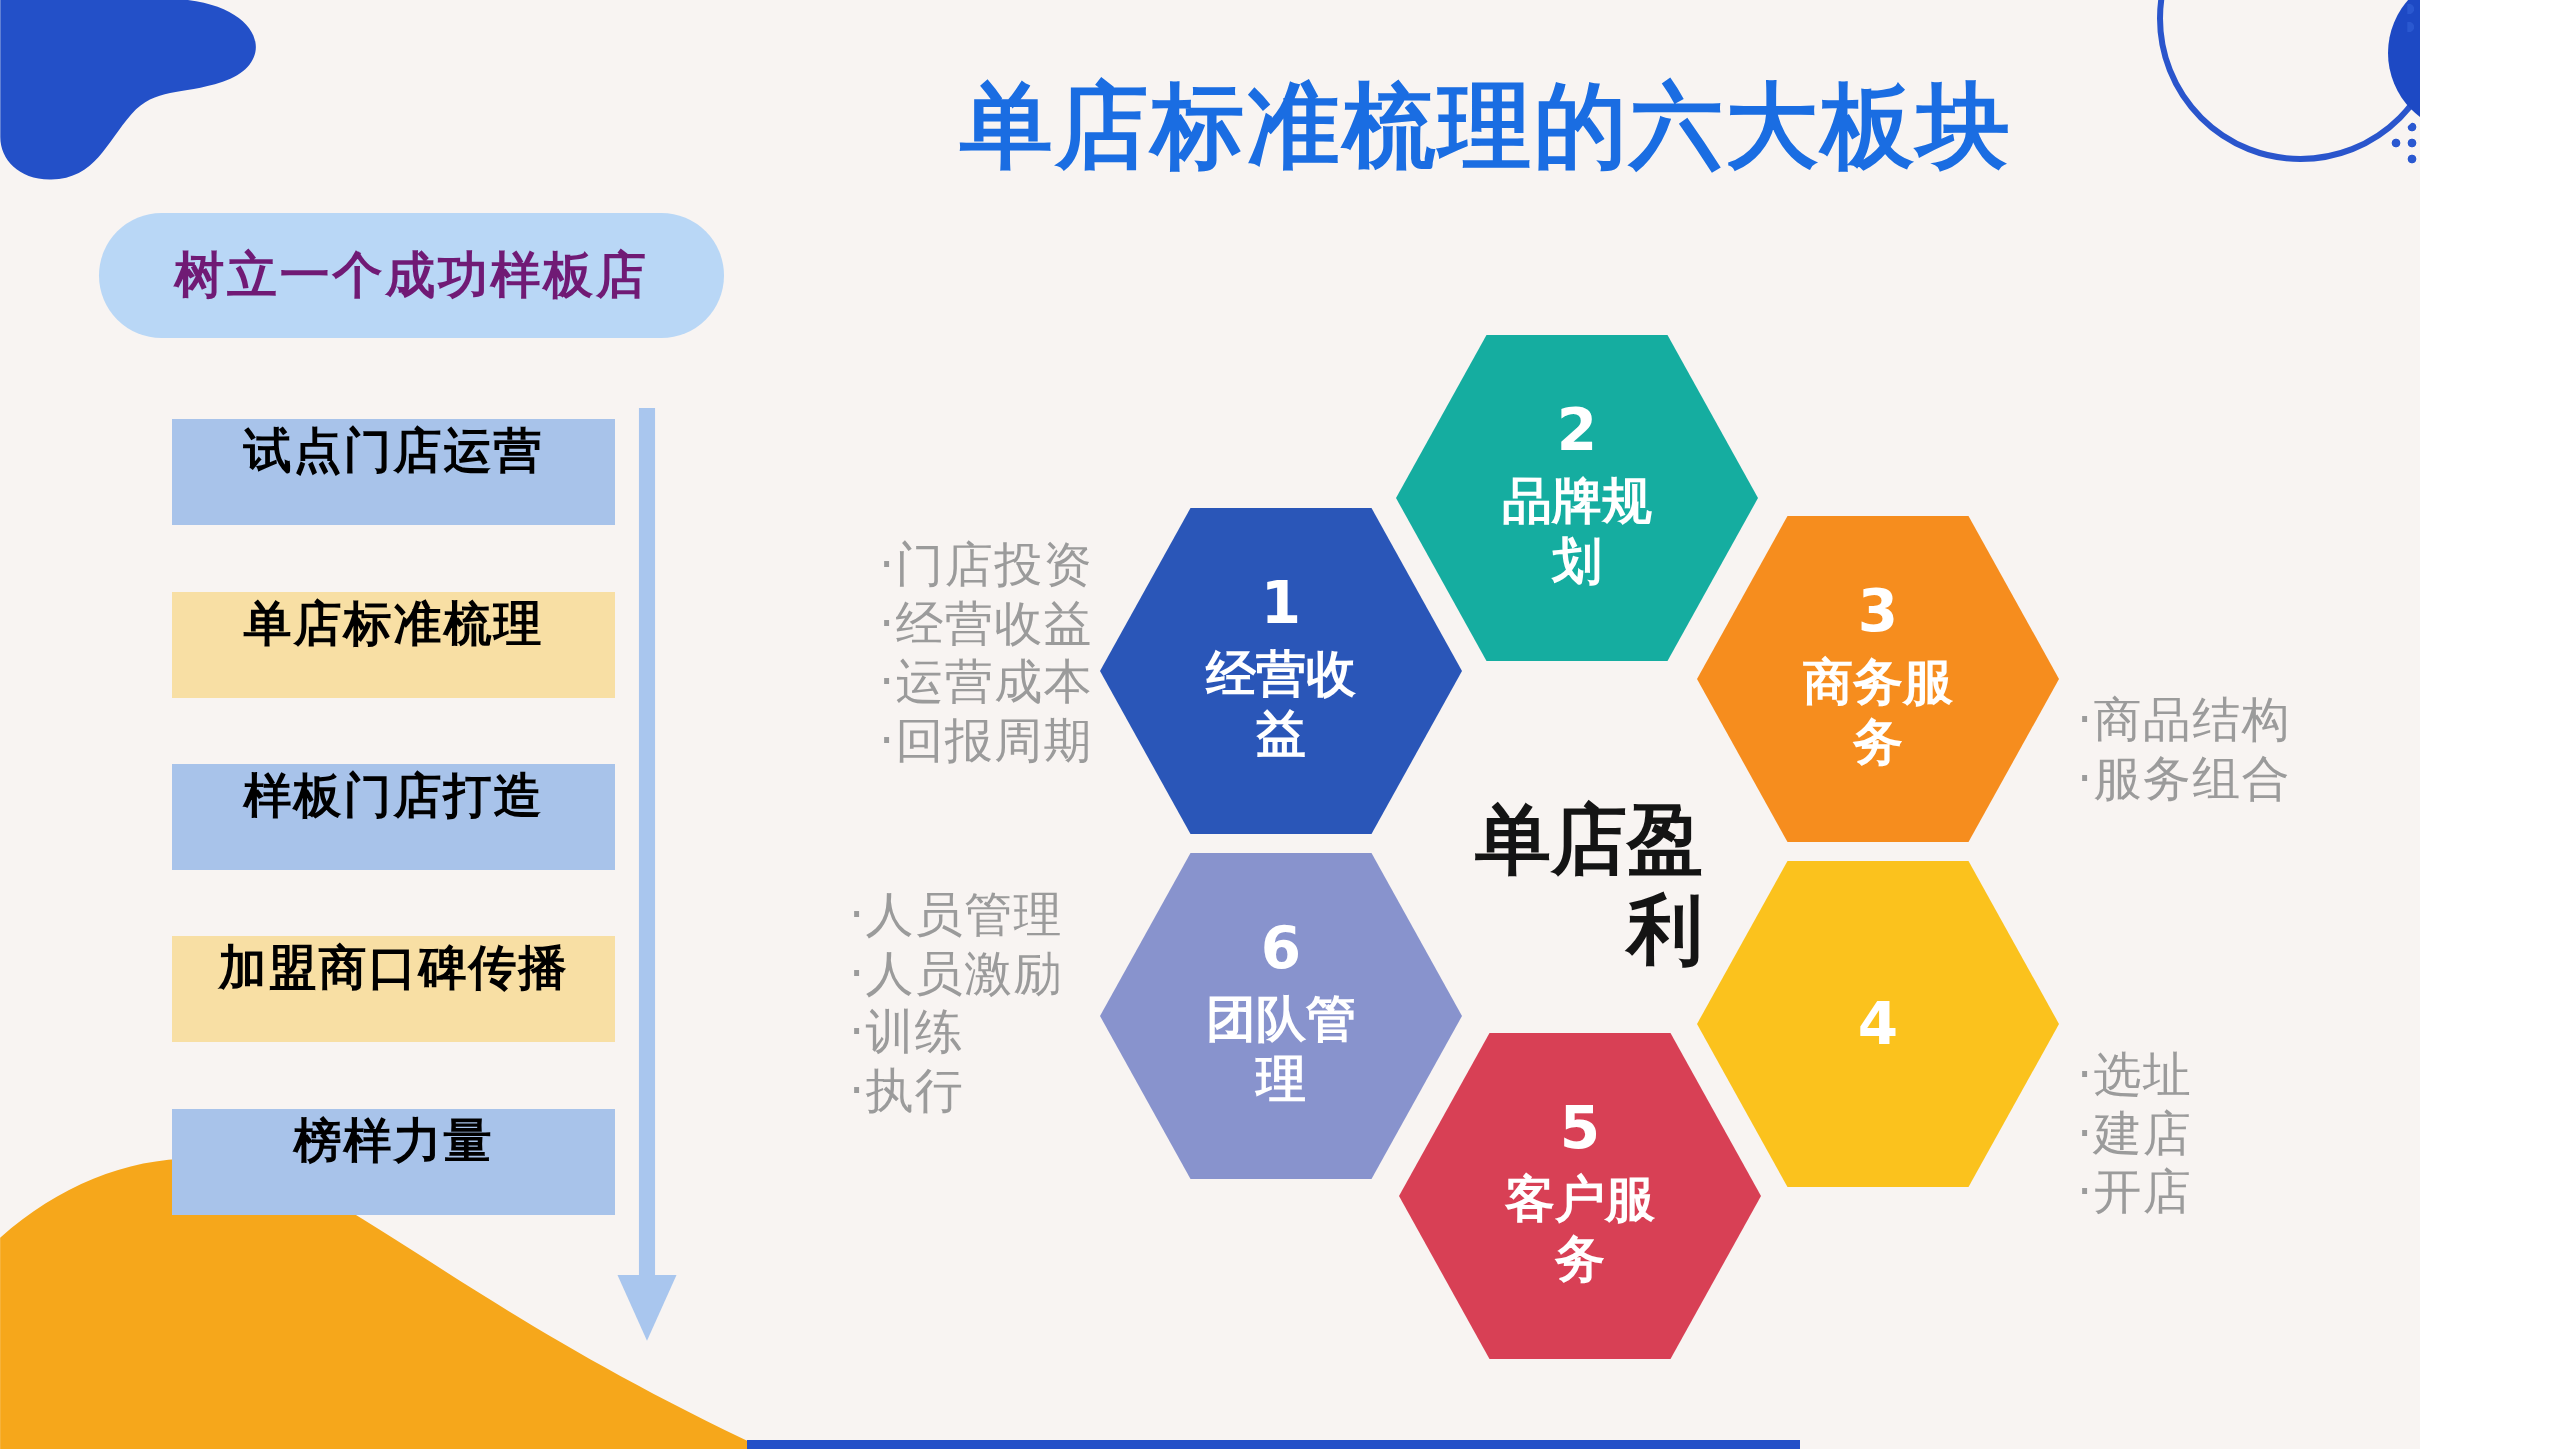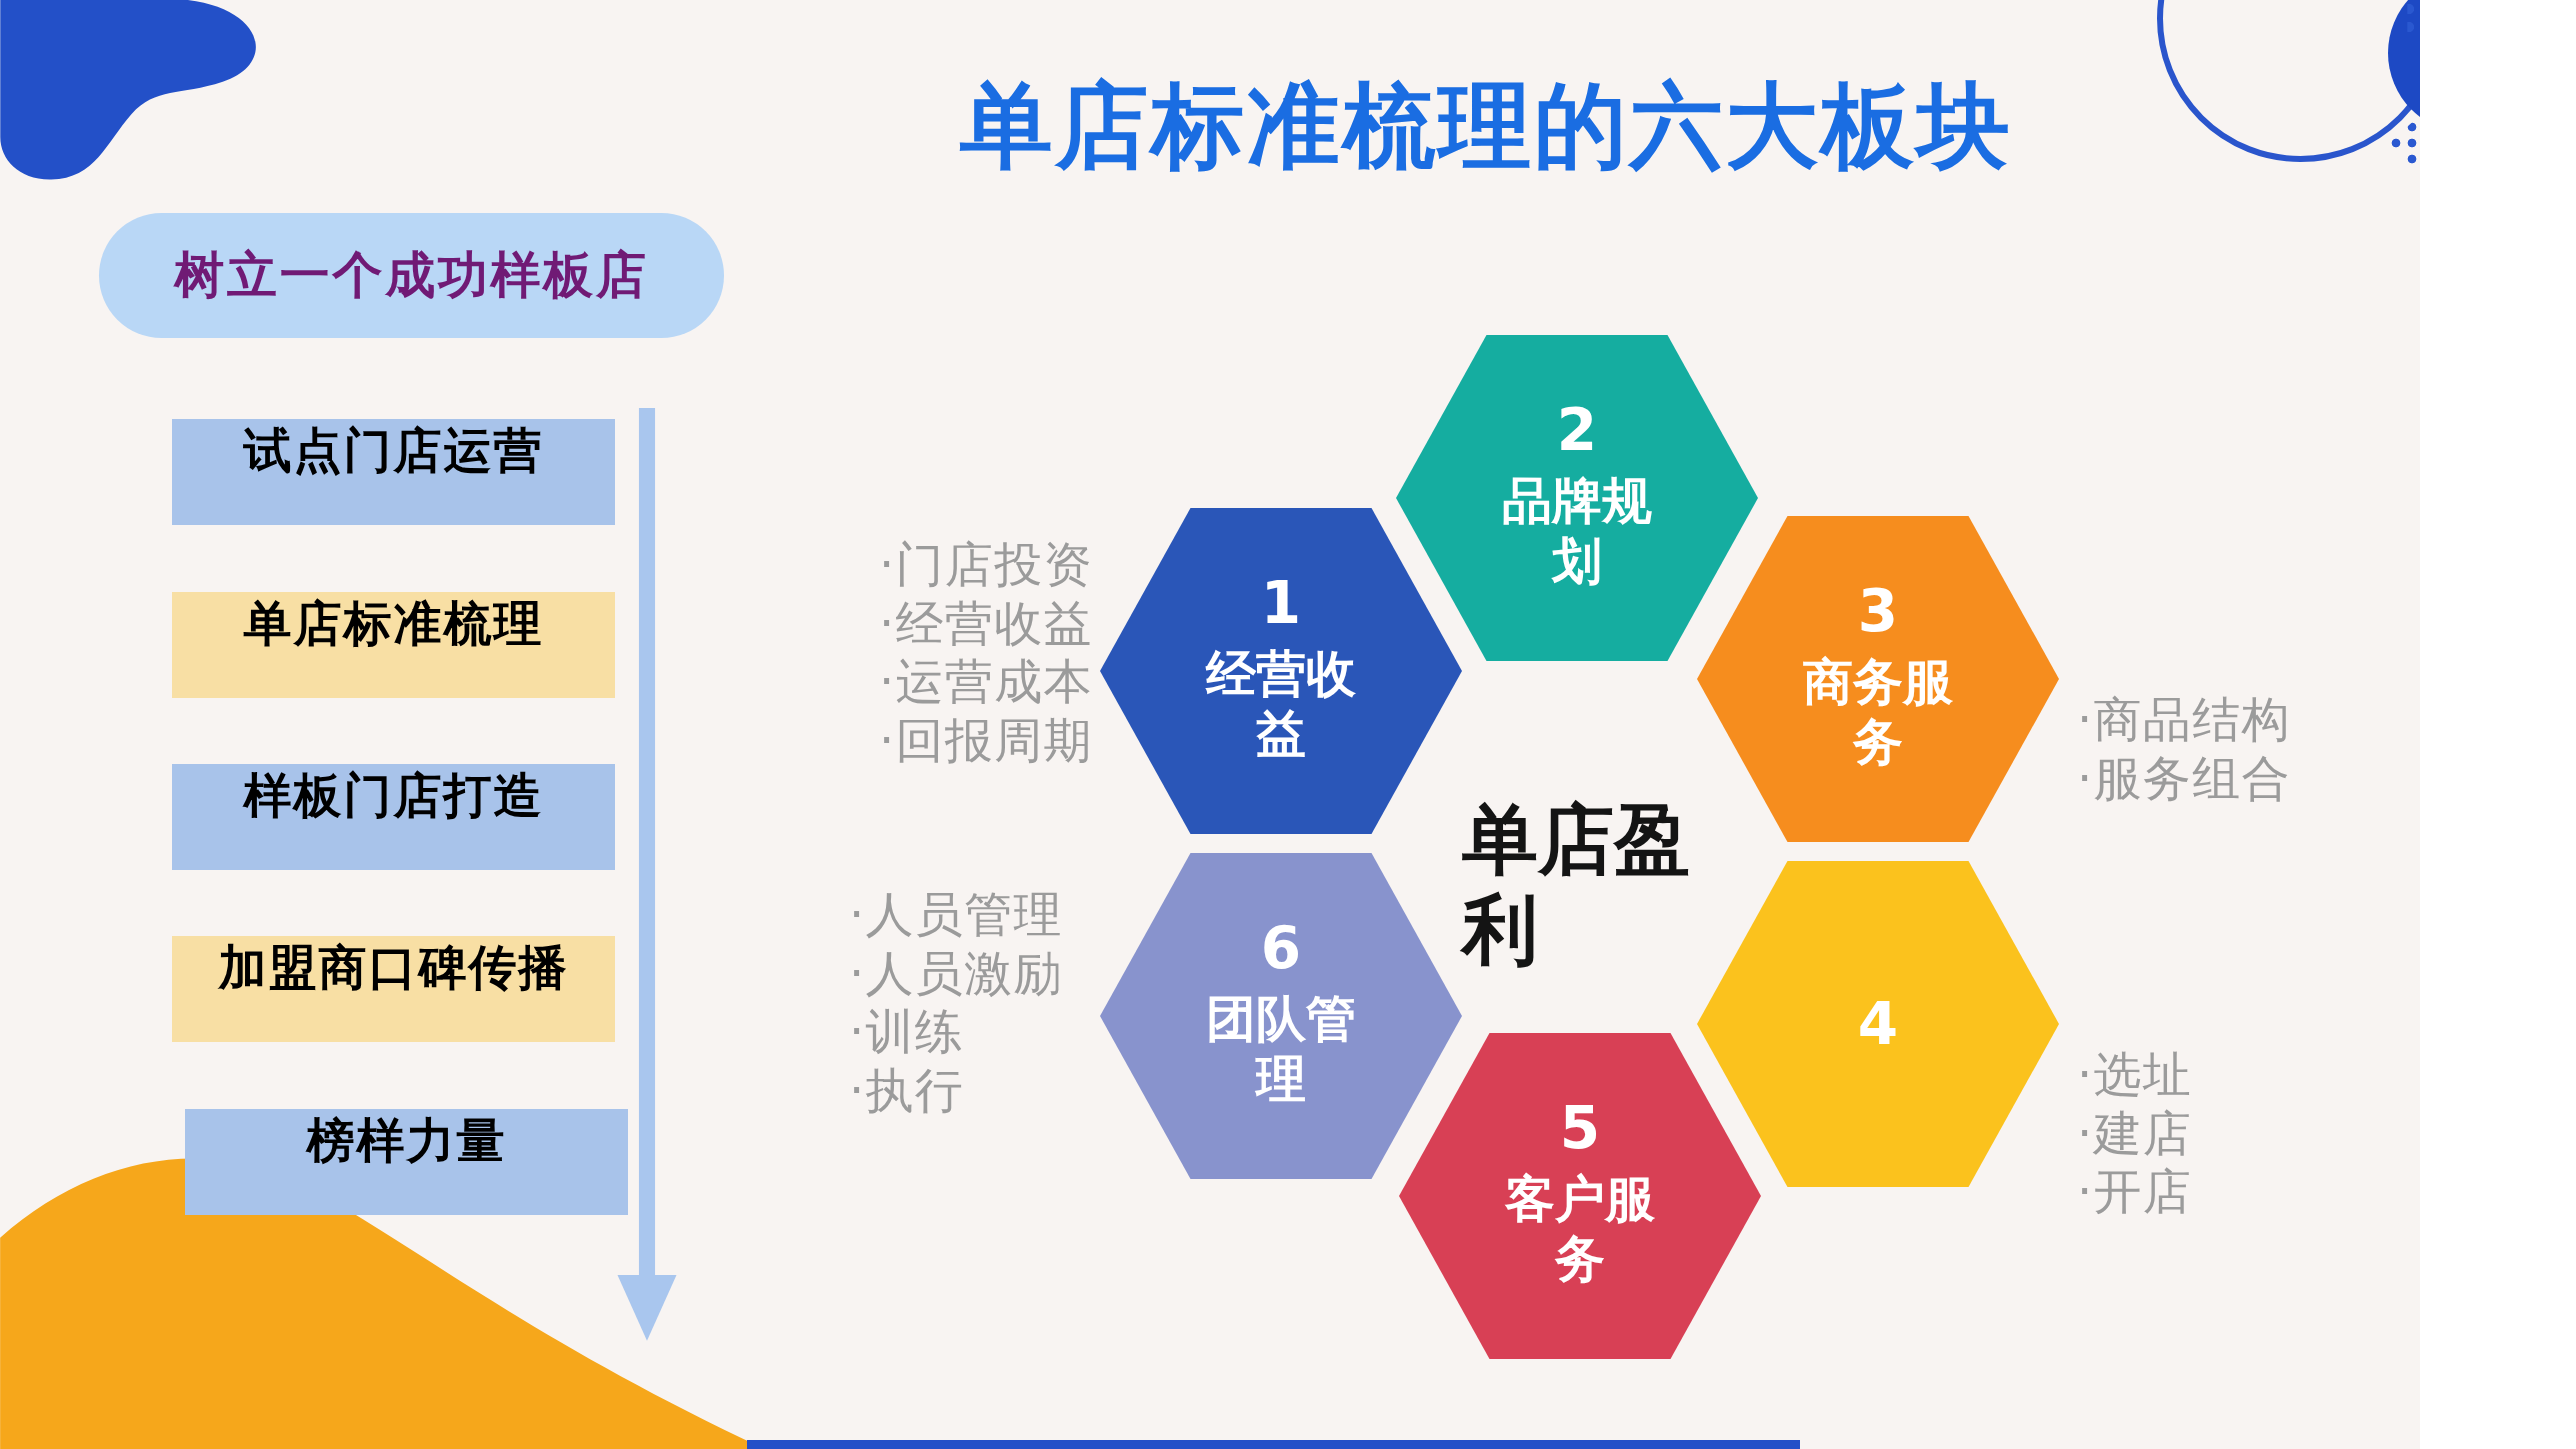--- a/index.html
+++ b/index.html
@@ -32,21 +32,21 @@
   .arrow-svg{position:absolute;left:616px;top:408px;}
 
   
   .hex{position:absolute;width:362px;height:326px;z-index:2;
     clip-path:polygon(25% 0,75% 0,100% 50%,75% 100%,25% 100%,0 50%);
     display:flex;align-items:center;justify-content:center;}
   .hex-inner{text-align:center;color:#fff;}
   .hex-num{font-size:58px;font-weight:700;line-height:1.15;}
   .hex-label{font-size:50px;font-weight:700;line-height:1.2;width:3.15em;margin:8px auto;word-break:break-all;}
   .center-label{position:absolute;left:1462px;top:795px;width:241px;z-index:3;
-    text-align:left;font-size:76px;font-weight:900;color:#141414;line-height:1.18;word-break:break-all;}
+    text-align:right;font-size:76px;font-weight:900;color:#141414;line-height:1.18;word-break:break-all;}
   .anno{position:absolute;z-index:3;font-size:48px;color:#9b9b9b;line-height:1.22;letter-spacing:1.3px;}
   .anno.right-align{text-align:left;}
 </style>
 </head>
 <body>
 
 <div id="canvas" style="background: rgb(248, 244, 242);">
 
   <svg class="deco" style="left:0;top:0;" width="349" height="268" viewBox="0 0 520 400">
     <path d="M0 0 L280 0 C395 14 412 96 332 122 C268 143 232 130 196 170 C158 213 142 266 76 268 C28 269 0 238 0 205 Z" fill="#2350c8"></path>
@@ -71,21 +71,21 @@
   </div>
   <div class="step" style="top: 592px; background: rgb(248, 223, 164);">
     <span>单店标准梳理</span>
   </div>
   <div class="step" style="top: 764px; background: rgb(168, 195, 234);">
     <span>样板门店打造</span>
   </div>
   <div class="step" style="top: 936px; background: rgb(248, 223, 164);">
     <span>加盟商口碑传播</span>
   </div>
-  <div class="step" style="top: 1109px; background: rgb(168, 195, 234); margin-left: 13px;">
+  <div class="step" style="top: 1109px; background: rgb(168, 195, 234);">
     <span>榜样力量</span>
   </div>
 
   <svg class="arrow-svg" width="62" height="934" viewBox="0 0 92 1392">
     <rect x="34" y="0" width="24" height="1295" fill="#a9c6ee"></rect>
     <polygon points="2,1292 90,1292 46,1390" fill="#a9c6ee"></polygon>
   </svg>
 
   <div class="hex" style="left: 1100px; top: 508px; background: rgb(42, 86, 184);">
     <div class="hex-inner">

